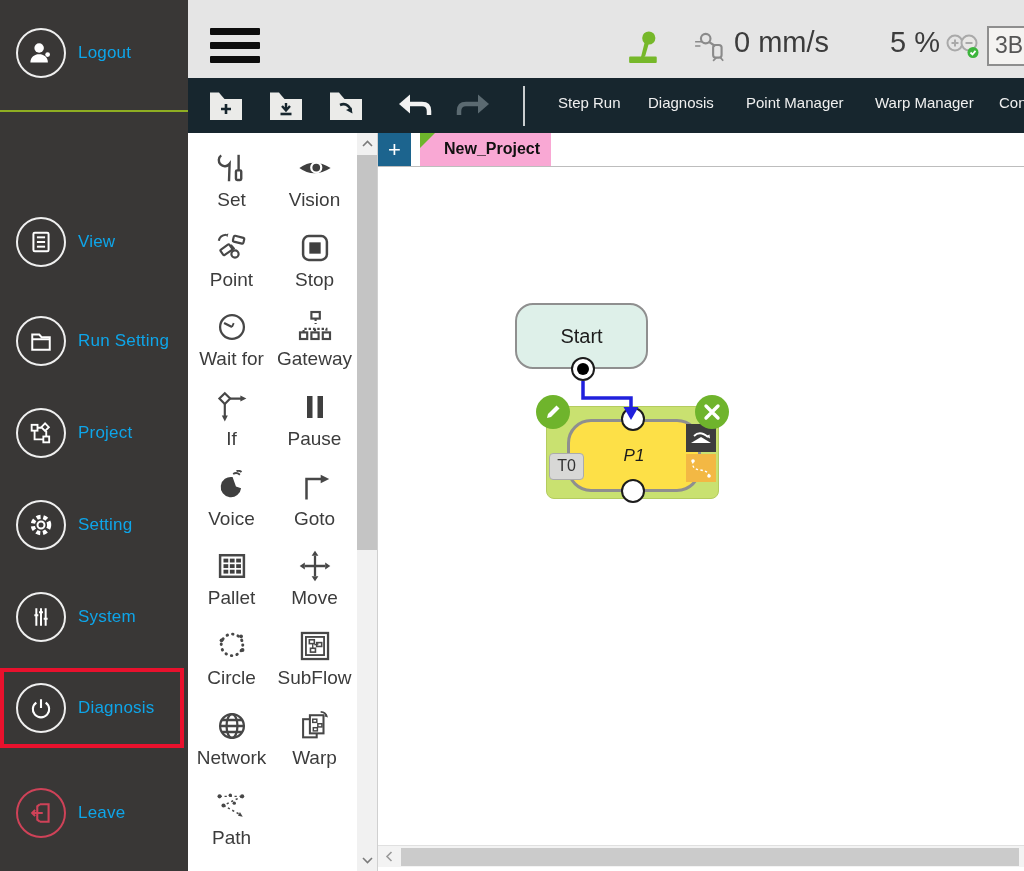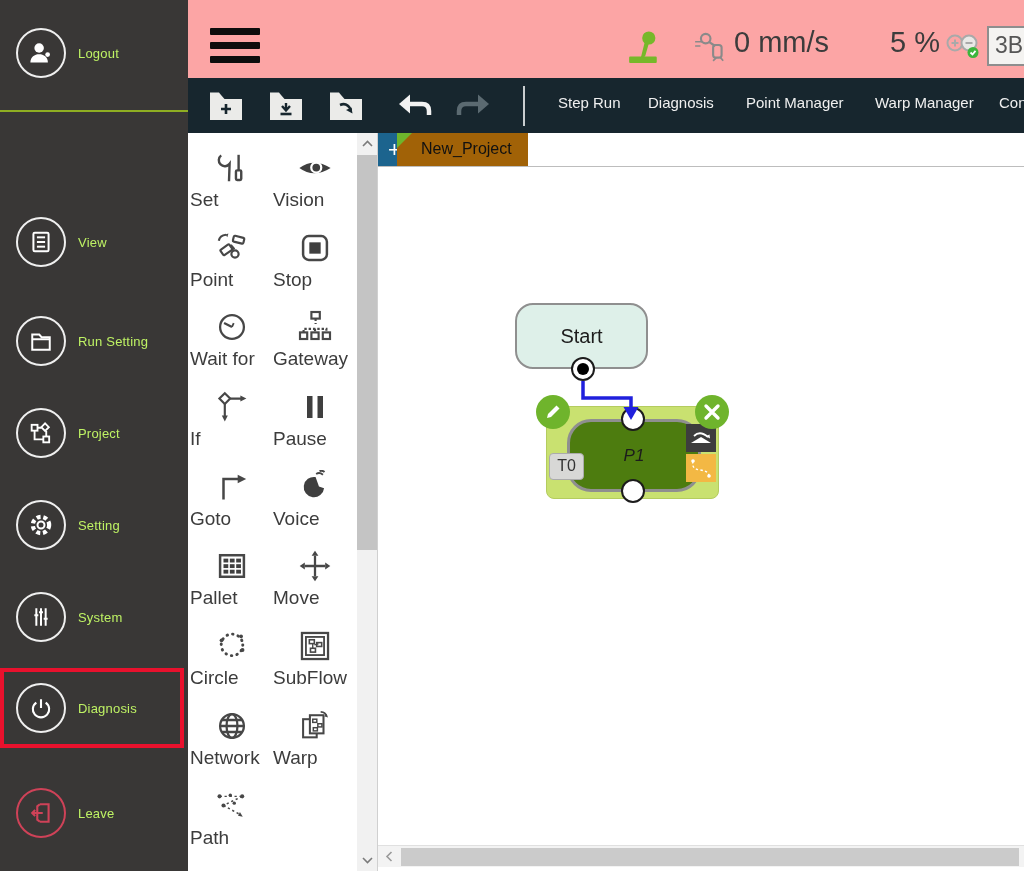--- a/index.html
+++ b/index.html
@@ -4,63 +4,63 @@
 <style>
   * { margin:0; padding:0; box-sizing:border-box; }
   html,body { width:1024px; height:871px; overflow:hidden; background:#fff;
               font-family:"Liberation Sans", sans-serif; }
   .abs { position:absolute; }
 
   
   #sidebar { position:absolute; left:0; top:0; width:188px; height:871px; background:#393736; }
   .srow { position:absolute; left:0; width:188px; height:72px; display:flex; align-items:center; gap:12px; padding-left:16px; cursor:pointer; }
   .srow .cir { width:50px; height:50px; border:2px solid #efefef; border-radius:50%; display:flex; align-items:center; justify-content:center; flex:0 0 auto; }
-  .srow .slabel { color:#bef264; font-size:13px; letter-spacing:.2px; white-space:nowrap; }
+  .srow .slabel { color:#0ea5e9; font-size:17px; letter-spacing:.2px; white-space:nowrap; }
   #green-divider { position:absolute; left:0; top:110px; width:188px; height:2px; background:#8fae22; }
   #shutdown-box { position:absolute; left:0; top:668px; width:184px; height:80px; border:4px solid #e8112d; pointer-events:none; }
   .leave .cir { border-color:#cf4258; }
 
   
-  #topbar { position:absolute; left:188px; top:0; width:836px; height:78px; background:#fca5a5; }
+  #topbar { position:absolute; left:188px; top:0; width:836px; height:78px; background:#e5e5e5; }
   #hamburger { position:absolute; left:22px; top:28px; width:50px; height:36px; cursor:pointer; }
   #hamburger i { display:block; height:7px; background:#0d0d0d; margin-bottom:7px; border-radius:1px; }
   .topnum { position:absolute; top:26px; font-size:29px; color:#3c3c3c; white-space:nowrap; }
   #robot-chip { position:absolute; left:799px; top:26px; height:40px; min-width:60px; background:#f4f3f1; border:2px solid #8e8e8e; font-size:23px; color:#555; padding:4px 5px 0 6px; white-space:nowrap; }
 
   
   #toolbar { position:absolute; left:188px; top:78px; width:836px; height:55px; background:#17262e; }
   .tbtn { position:absolute; top:8px; width:44px; height:40px; cursor:pointer; }
   #tb-divider { position:absolute; left:335px; top:8px; width:2px; height:40px; background:#c9cdcf; }
   .menu-item { position:absolute; top:16px; color:#f0f0f0; font-size:15px; white-space:nowrap; cursor:pointer; }
 
   
   #palette { position:absolute; left:188px; top:133px; width:190px; height:738px; background:#fff; border-right:1px solid #d0d0d0; overflow:hidden; }
   #pgrid { position:absolute; left:2px; top:13px; width:166px; display:grid; grid-template-columns:83px 83px; grid-auto-rows:79.7px; }
-  .pcell { cursor:pointer; padding-top:2px; }
+  .pcell { text-align:center; cursor:pointer; padding-top:2px; }
   .picon { height:40px; display:flex; align-items:center; justify-content:center; }
   .plabel { font-size:19px; color:#3c3c3c; margin-top:1px; white-space:nowrap; }
   #pscroll { position:absolute; left:169px; top:0; width:21px; height:738px; background:#f1f1f1; }
   #pthumb { position:absolute; left:0; top:22px; width:21px; height:395px; background:#c4c4c4; }
   .chev { position:absolute; left:3px; width:15px; height:15px; cursor:pointer; }
 
   
   #canvas { position:absolute; left:378px; top:133px; width:646px; height:738px; background:#fff; }
   #tabstrip { position:absolute; left:0; top:0; width:646px; height:34px; background:#fff; border-bottom:1px solid #bdbdbd; }
   #tab-plus { position:absolute; left:0; top:0; width:33px; height:33px; background:#1c648e; color:#fff; font-size:22px; display:flex; align-items:center; justify-content:center; cursor:pointer; }
-  #proj-tab { position:absolute; left:19px; top:0; width:131px; height:33px; background:#a16207; cursor:pointer; }
+  #proj-tab { position:absolute; left:42px; top:0; width:131px; height:33px; background:#f9a8d4; cursor:pointer;font-weight:bold; }
   #proj-tab .tri { position:absolute; left:0; top:0; width:0; height:0; border-top:15px solid #6eb52c; border-right:15px solid transparent; }
   #proj-tab .tlabel { position:absolute; left:24px; top:7px; font-size:16px; color:#111; }
 
   .node-conn { position:absolute; width:24px; height:24px; border-radius:50%; background:#fff; border:2.5px solid #1c1c1c; z-index:6; }
   #start-node { position:absolute; left:137px; top:170px; width:133px; height:66px; background:#def0e9; border:2px solid #8f8f8f; border-radius:18px; display:flex; align-items:center; justify-content:center; font-size:20px; color:#1c1c1c; z-index:4; cursor:pointer; }
   #start-conn { left:193px; top:224px; }
   #start-conn .dot { position:absolute; left:3.5px; top:3.5px; width:12px; height:12px; border-radius:50%; background:#000; }
 
   #p1-frame { position:absolute; left:168px; top:273px; width:173px; height:93px; background:#c9e170; border:1px solid #b4cc5f; border-radius:8px; z-index:3; cursor:pointer; }
-  #p1-inner { position:absolute; left:189px; top:286px; width:134px; height:73px; background:#4d7c0f; border:3px solid #8f8f8f; border-radius:24px; z-index:4; display:flex; align-items:center; justify-content:center; }
+  #p1-inner { position:absolute; left:189px; top:286px; width:134px; height:73px; background:#fde047; border:3px solid #8f8f8f; border-radius:24px; z-index:4; display:flex; align-items:center; justify-content:center; }
   #p1-inner .nlabel { font-size:17px; font-style:italic; color:#1c1c1c; }
   #p1-top-conn { left:243px; top:274px; }
   #p1-bot-conn { left:243px; top:346px; }
   #t0-chip { position:absolute; left:171px; top:320px; width:35px; height:27px; background:#d8d8d6; border:1px solid #ababab; border-radius:4px; z-index:5; font-size:16px; color:#333; text-align:center; padding-top:3px; }
   .gbtn { position:absolute; width:34px; height:34px; border-radius:50%; background:#6fb42c; z-index:9; display:flex; align-items:center; justify-content:center; cursor:pointer; }
   #edit-btn { left:158px; top:262px; }
   #close-btn { left:317px; top:262px; }
   .side-ic { position:absolute; width:30px; height:28px; z-index:7; display:flex; align-items:center; justify-content:center; cursor:pointer; }
   #motion-ic { left:308px; top:291px; background:#3d3d3d; }
   #path-ic { left:308px; top:321px; background:#f3b844; }
@@ -318,35 +318,35 @@
       <div class="picon">
           <svg width="30" height="34" viewBox="0 0 30 30">
             <rect x="7" y="4" width="5.5" height="22" fill="#3f3f3f"></rect>
             <rect x="17.5" y="4" width="5.5" height="22" fill="#3f3f3f"></rect>
           </svg>
         </div>
       <div class="plabel">Pause</div>
     </div>
     <div class="pcell">
       <div class="picon">
+          <svg width="36" height="34" viewBox="0 0 30 30">
+            <path d="M23 16 A9 9 0 1 1 15.5 6.2 L18.5 14.5 Z" fill="#3f3f3f"></path>
+            <path d="M16 3.5 q3-1.8 6 .6 M19 1 q2.4-1 4.4 .8" stroke="#474747" stroke-width="1.7" fill="none"></path>
+          </svg>
+        </div>
+      <div class="plabel">Voice</div>
+    </div>
+    <div class="pcell">
+      <div class="picon">
           <svg width="34" height="34" viewBox="0 0 30 30" fill="none" stroke="#474747" stroke-width="2.2">
             <path d="M7.5 26 V8 h13"></path>
             <path d="M20 4.2 L27.5 8 20 11.8 z" fill="#474747" stroke="none"></path>
           </svg>
         </div>
       <div class="plabel">Goto</div>
-    </div>
-    <div class="pcell">
-      <div class="picon">
-          <svg width="36" height="34" viewBox="0 0 30 30">
-            <path d="M23 16 A9 9 0 1 1 15.5 6.2 L18.5 14.5 Z" fill="#3f3f3f"></path>
-            <path d="M16 3.5 q3-1.8 6 .6 M19 1 q2.4-1 4.4 .8" stroke="#474747" stroke-width="1.7" fill="none"></path>
-          </svg>
-        </div>
-      <div class="plabel">Voice</div>
     </div>
     <div class="pcell">
       <div class="picon">
           <svg width="34" height="34" viewBox="0 0 30 30">
             <rect x="4.5" y="5.5" width="21" height="19" fill="none" stroke="#474747" stroke-width="2.2"></rect>
             <g fill="#3f3f3f">
               <rect x="7.5" y="8.5" width="4.2" height="3.4"></rect>
               <rect x="13.1" y="8.5" width="4.2" height="3.4"></rect>
               <rect x="18.7" y="8.5" width="4.2" height="3.4"></rect>
               <rect x="7.5" y="13.4" width="4.2" height="3.4"></rect>

